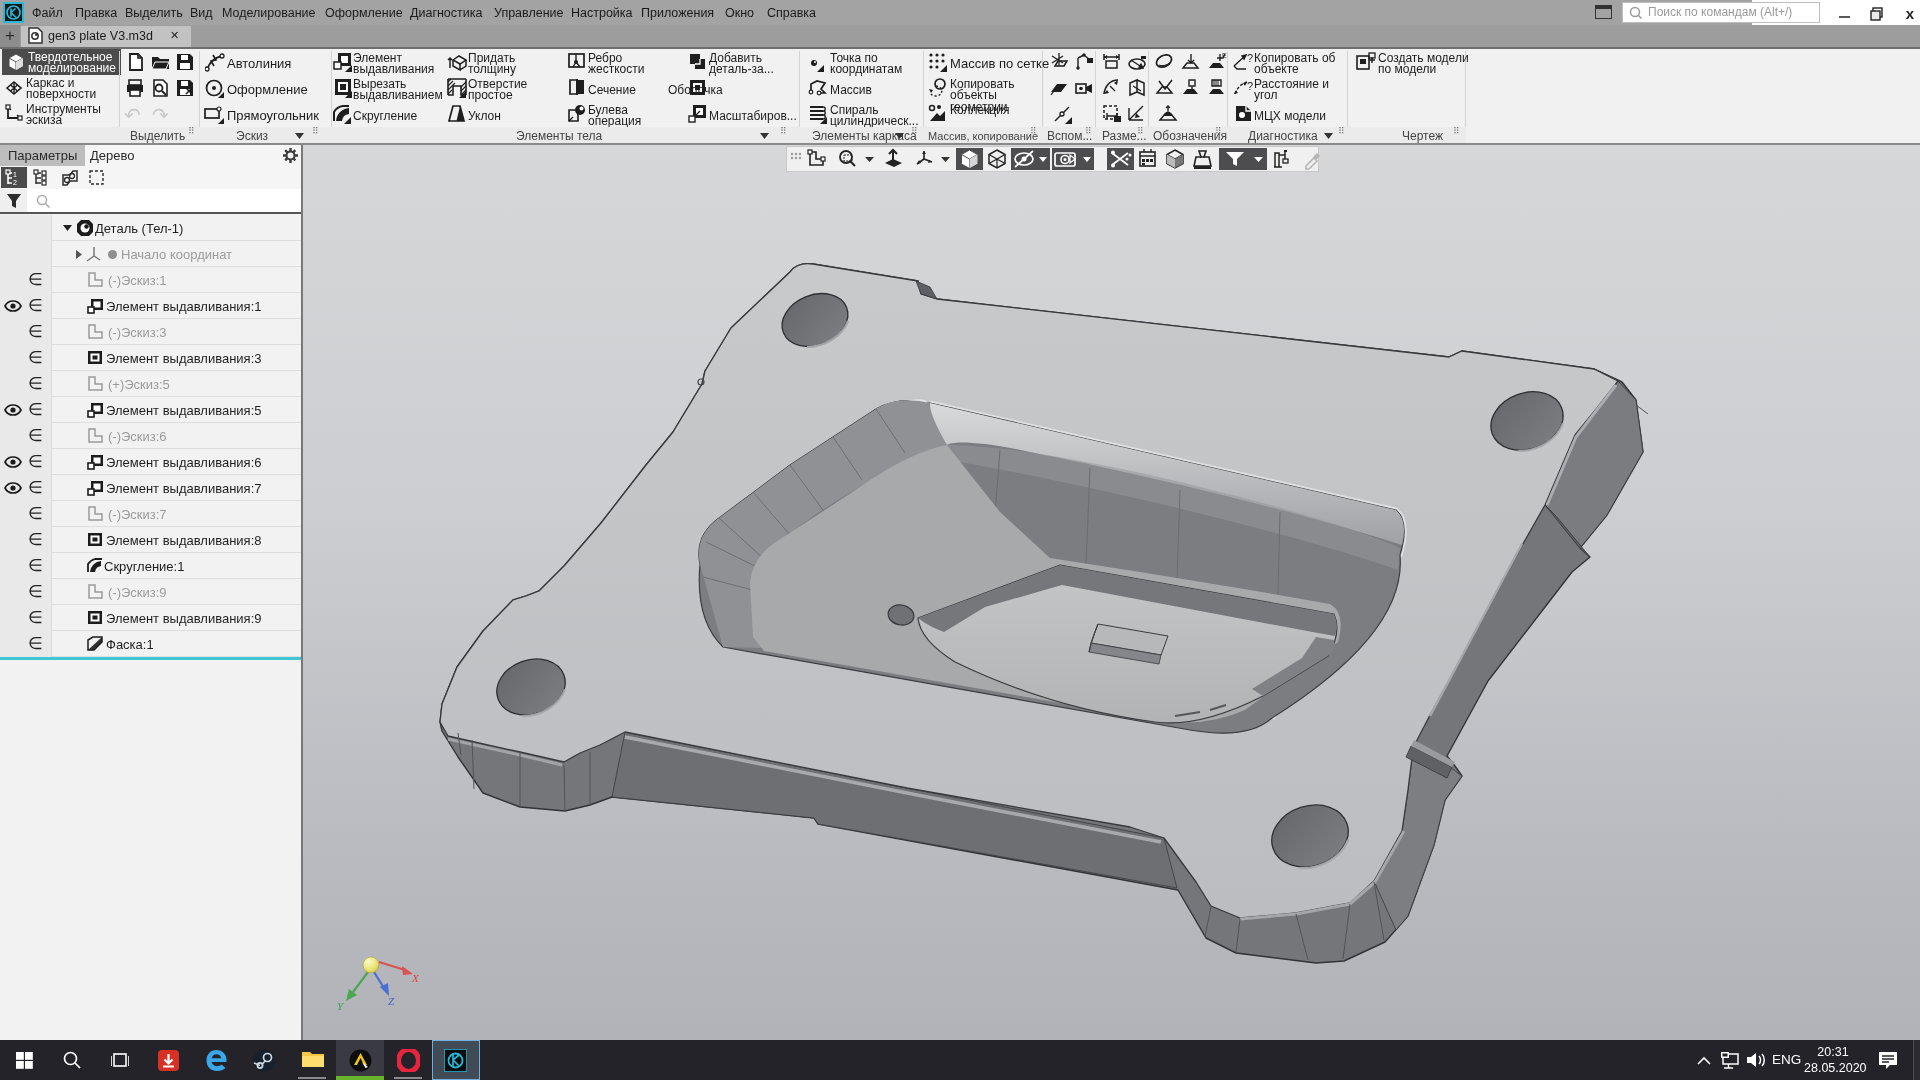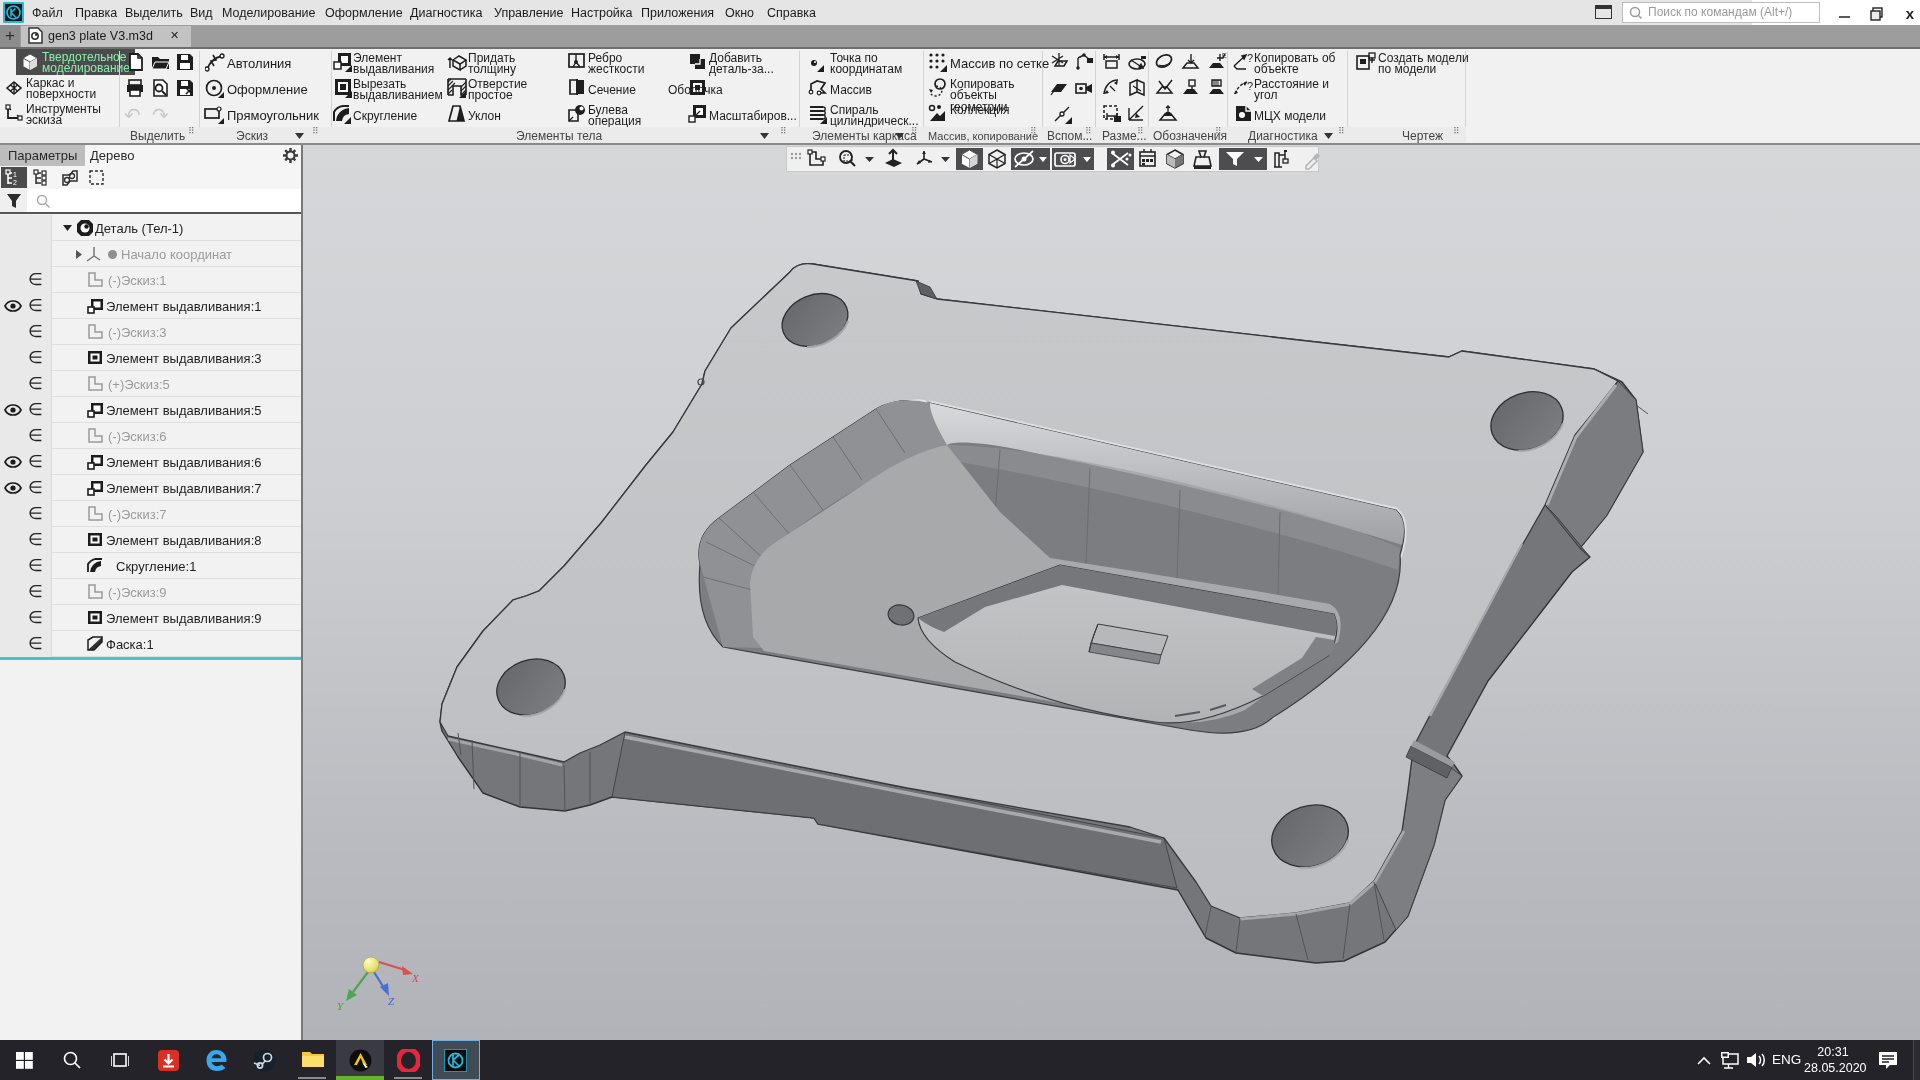--- a/index.html
+++ b/index.html
@@ -1,16 +1,16 @@
 <!DOCTYPE html>
 <html><head><meta charset="utf-8"><style>
 *{margin:0;padding:0;box-sizing:border-box}
 html,body{width:1920px;height:1080px;overflow:hidden;font-family:"Liberation Sans",sans-serif;position:relative;background:#fff}
 
-#menubar{position:absolute;left:0;top:0;width:1752px;height:26px;background:#e5e5e5}
+#menubar{position:absolute;left:0;top:0;width:1752px;height:26px;background:#a3a3a3}
 #menubar .mi{position:absolute;top:6px;font-size:12.5px;color:#1b1b1b;white-space:nowrap}
 #klogo{position:absolute;left:3px;top:2px;width:21px;height:21px;background:#161616;border:2px solid #28b7d7;border-radius:1px}
 #klogo svg{position:absolute;left:0;top:0}
 
 #winicon{position:absolute;left:1595px;top:5px;width:17px;height:14px;border:1.5px solid #333}
 #winicon:before{content:"";position:absolute;left:0;top:0;width:100%;height:3px;background:#333}
 #searchbox{position:absolute;left:1622px;top:2px;width:198px;height:21px;background:#fff;border:1px solid #bdbdbd;font-size:12px;color:#9a9a9a;line-height:19px;padding-left:25px}
 .wbtn{position:absolute;top:0;width:30px;height:28px;color:#222;text-align:center;font-size:14px;line-height:28px}
 
 #tabbar{position:absolute;left:0;top:25px;width:1920px;height:22px;background:#9d9d9d}
@@ -18,21 +18,21 @@
 #tab1{position:absolute;left:21px;top:1px;width:170px;height:21px;background:#c2c2c2;font-size:12.5px;color:#1c1c1c}
 #tab1 .tl{position:absolute;left:27px;top:3px}
 #tab1 .tx{position:absolute;left:149px;top:3px;font-size:11px;color:#222}
 #tabline{position:absolute;left:0;top:47px;width:1920px;height:2px;background:#6e6e6e}
 
 #ribbon{position:absolute;left:0;top:49px;width:1920px;height:94px;background:#f1f1f1}
 #ribbon .sep{position:absolute;top:2px;width:1px;height:76px;background:#d2d2d2}
 #glabels{position:absolute;left:0;top:78px;width:1466px;height:16px;background:#ebebeb}
 #glabels .gl{position:absolute;top:2px;font-size:12px;color:#444;white-space:nowrap}
 #ribbonline{position:absolute;left:0;top:143px;width:1920px;height:2px;background:#8a8a8a}
-#mode1{position:absolute;left:16px;top:0;width:119px;height:26px;background:#4b4b4b;color:#86efac}
+#mode1{position:absolute;left:2px;top:0;width:119px;height:26px;background:#4b4b4b;color:#ffffff}
 .mtxt{position:absolute;left:26px;top:1px;font-size:12px;line-height:12px}
 .mtxt2{position:absolute;left:26px;font-size:12px;line-height:12px;color:#1c1c1c}
 .rtxt{position:absolute;font-size:12px;line-height:12px;color:#1c1c1c;white-space:nowrap}
 .dots{position:absolute;width:7px;height:10px;color:#777;font-size:9px;line-height:5px;letter-spacing:0}
 
 #lpanel{position:absolute;left:0;top:145px;width:301px;height:895px;background:#f2f2f2}
 #lphead{position:absolute;left:0;top:0;width:301px;height:21px;background:#bdbdbd}
 #lphead .t2{position:absolute;left:85px;top:0;width:216px;height:21px;background:#f5f5f5}
 #lphead .lab{font-size:13px;color:#2a2a2a;position:absolute;top:3px}
 #lptools{position:absolute;left:0;top:21px;width:301px;height:23px;background:#f5f5f5}
@@ -683,21 +683,21 @@
         </svg>
         <span class="txt" style="left:106px">Элемент выдавливания:8</span>
       </div>
 <div class="trow" style="top:338px">
         <div class="gut"></div>
         <span class="el">∈</span>
         <svg class="tico" width="18" height="18">
           <path d="M2 15V7a12 12 0 0 1 7-5h7" fill="none" stroke="#1c1c1c" stroke-width="1.8"></path>
           <path d="M4 15a12 12 0 0 1 11-11v5a7 7 0 0 0-6 6z" fill="#1c1c1c"></path>
         </svg>
-        <span class="txt" style="left:116px">Скругление:1</span>
+        <span class="txt" style="left:104px">Скругление:1</span>
       </div>
 <div class="trow" style="top:364px">
         <div class="gut"></div>
         <span class="el">∈</span>
         <svg class="tico" width="18" height="18">
           <path d="M3 2v13h13v-6h-7V2z" fill="none" stroke="#9a9a9a" stroke-width="1.5"></path>
         </svg>
         <span class="txt g" style="left:108px">(-)Эскиз:9</span>
       </div>
 <div class="trow" style="top:390px">

